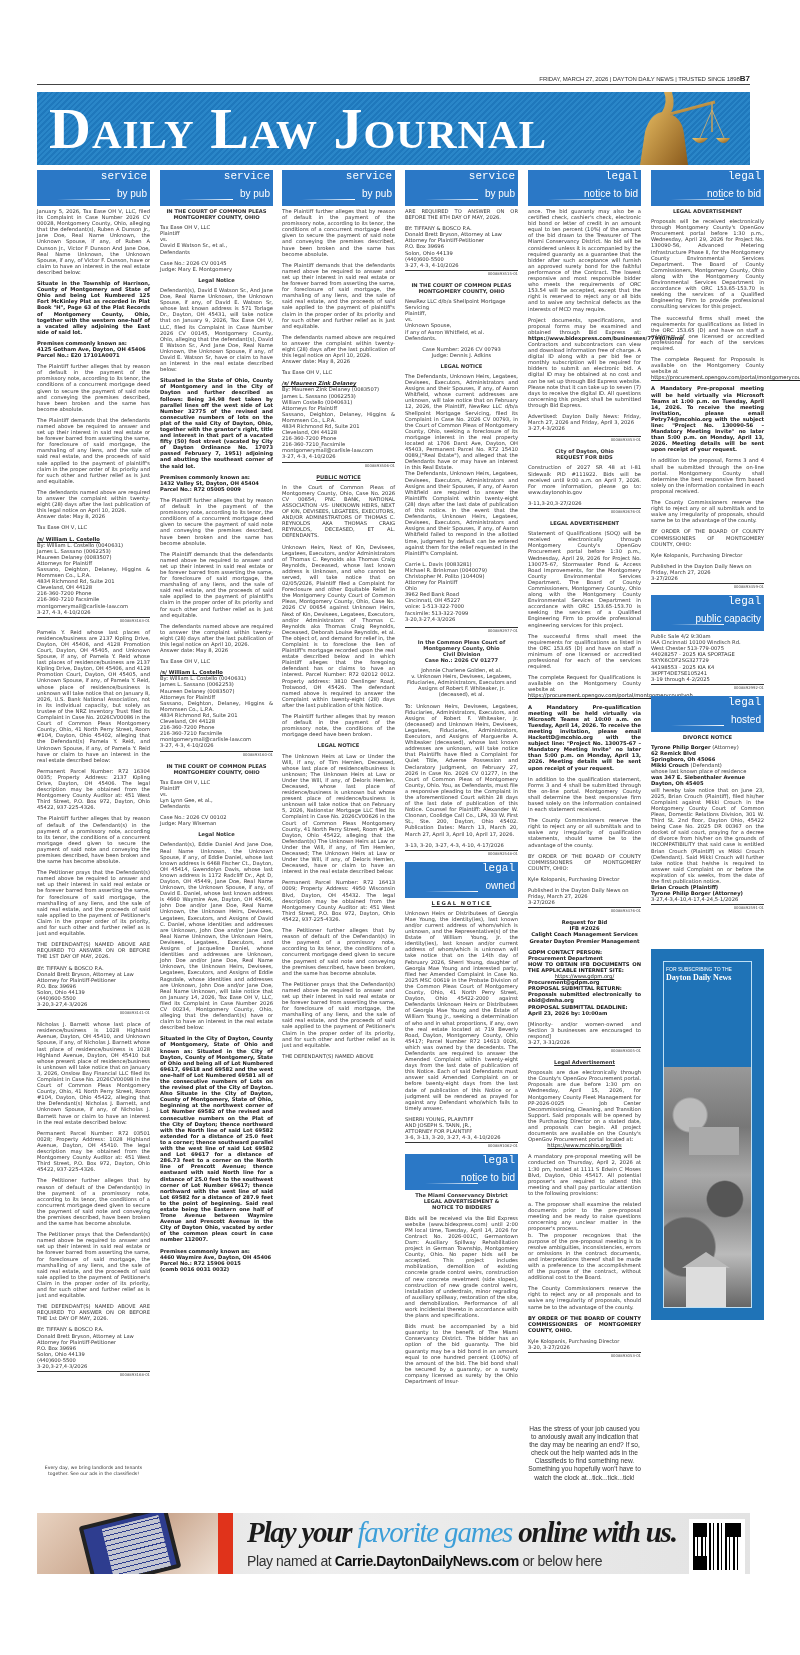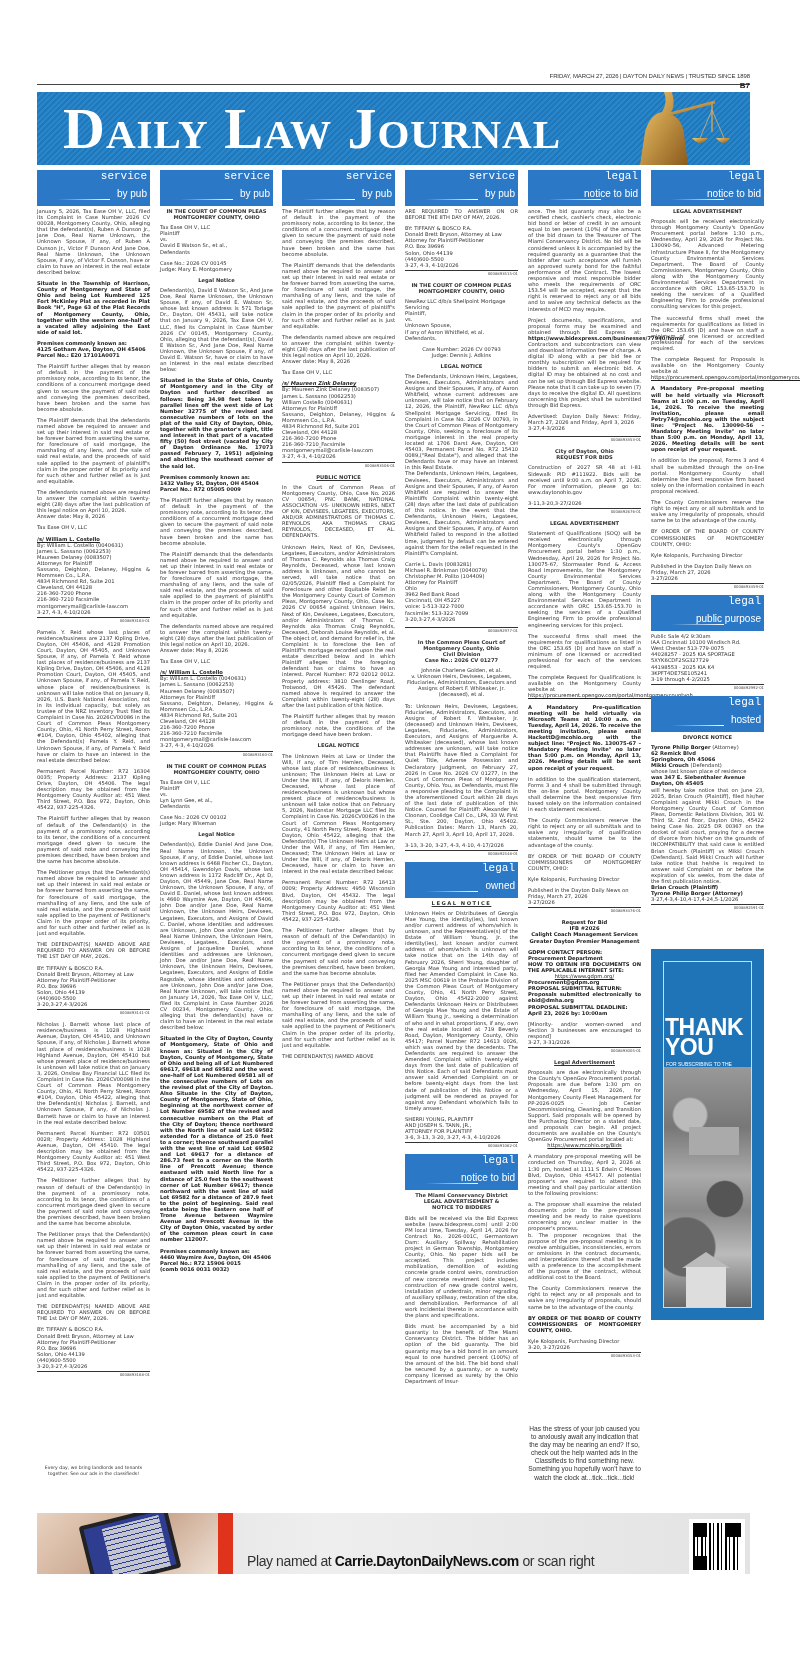--- a/index.html
+++ b/index.html
@@ -1,27 +1,27 @@
 <!DOCTYPE html>
 <html><head>
 <meta charset="utf-8">
 <style>
   * { box-sizing: border-box; margin: 0; padding: 0; }
   html, body { width: 800px; height: 1655px; background: #fff; overflow: hidden; }
   body { font-family: "DejaVu Sans", sans-serif; color: #222; position: relative; }
 
   .topbar { position: absolute; left: 37px; top: 73px; width: 713px; height: 12px;
-    border-bottom: 1.5px solid #444; display: flex; justify-content: space-between; align-items: flex-end; flex-direction: column; }
+    border-bottom: 1.5px solid #444; display: flex; justify-content: flex-end; align-items: flex-end; }
   .topbar .dateline { font-family: "Liberation Sans", sans-serif; font-size: 6px; color: #333; letter-spacing: -0.1px; padding-bottom: 2px; }
   .topbar .page { font-family: "Liberation Sans", sans-serif; font-size: 8px; font-weight: bold; color: #222; padding-bottom: 1px; }
 
   .masthead { position: absolute; left: 37px; top: 92px; width: 713px; height: 73px;
     background: repeating-linear-gradient(135deg, #2a86c8 0 2px, #1f78bc 2px 4px); overflow: hidden; }
   .masthead .title { position: absolute; left: 12px; top: 4px; font-family: "Liberation Serif", serif;
-    font-weight: bold; color: #fff; font-size: 58px; letter-spacing: 1px; font-variant: small-caps; white-space: nowrap; line-height: 66px; margin-left: 14px; }
+    font-weight: bold; color: #fff; font-size: 58px; letter-spacing: 1px; font-variant: small-caps; white-space: nowrap; line-height: 66px; }
   .masthead .statue { position: absolute; right: 20px; top: 0; width: 110px; height: 73px; }
 
   .col { position: absolute; top: 170px; width: 113px; font-size: 5.2px; line-height: 6.1px; text-align: justify; color: #333; }
   .c1 { left: 37px; } .c2 { left: 160px; } .c3 { left: 282px; } .c4 { left: 405px; } .c5 { left: 528px; } .c6 { left: 651px; }
 
   .hdr { background: #2b78c6; height: 36px; position: relative; margin-bottom: 2px; }
   .hdr .l1 { position: absolute; right: 3px; top: 0; color: #fff; font-family: Liberation Mono, monospace; font-size: 11px; line-height: 12px; }
   .hdr .l2 { position: absolute; right: 3px; top: 18px; color: #fff; font-family: "Liberation Sans", sans-serif; font-size: 10px; line-height: 12px; }
   .hdr .rule { position: absolute; left: 20px; right: 40px; top: 29px; height: 1px;
     background: linear-gradient(90deg, rgba(255,255,255,0), #fff); }
@@ -411,21 +411,21 @@
   <div class="p">The County Commissioners reserve the right to reject any or all submittals and to waive any irregularity of proposals, should same be to the advantage of the county.</div>
   <div class="p">BY ORDER OF THE BOARD OF COUNTY COMMISSIONERS OF MONTGOMERY COUNTY, OHIO:</div>
   <div class="p">Kyle Kolopanis, Purchasing Director</div>
   <div style="white-space:pre-line;text-align:left">Published in the Dayton Daily News on Friday, March 27, 2026
 3-27/2026</div>
   <div class="sep"></div>
     <div class="ad-id">0008893459-01</div>
   <div class="hdr">
     <span class="l1">legal</span>
     <span class="rule"></span>
-    <span class="l2">public purpose</span>
+    <span class="l2">public capacity</span>
   </div>
   <div style="white-space:pre-line;text-align:left">Public Sale 4/2 9:30am
 IAA Cincinnati 10100 Windisch Rd.
 West Chester 513-779-0075
 44028257 - 2025 KIA SPORTAGE
 5XYK6CDF2SG327729
 44198553 - 2025 KIA K4
 3KPFT4DE7SE105241
 3-19 through 4-2/2025</div>
   <div class="sep"></div>
@@ -446,35 +446,35 @@
   <div>will hereby take notice that on June 23, 2025, Brian Crouch (Plaintiff), filed his/her Complaint against Mikki Crouch in the Montgomery County Court of Common Pleas, Domestic Relations Division, 301 W. Third St. 2nd floor, Dayton Ohio, 45422 being Case No. 2025 DR 00367 on the docket of said court, praying for a decree of divorce from his/her on the grounds of INCOMPATIBILITY that said case is entitled Brian Crouch (Plaintiff) vs Mikki Crouch (Defendant). Said Mikki Crouch will further take notice that he/she is required to answer said Complaint on or before the expiration of six weeks, from the date of the first publication notice.</div>
   <div class="b" style="text-align:left">Brian Crouch (Plaintiff)</div>
   <div class="b" style="text-align:left">Tyrone Philip Borger (Attorney)</div>
   <div style="text-align:left">3-27,4-3,4-10,4-17,4-24,5-1/2026</div>
   <div class="sep"></div>
     <div class="ad-id">0008892591-01</div>
 </div>
 
 <div class="thank">
   <div class="inner">
-    <div class="big">THANK YOU</div>
     <div class="sub">FOR SUBSCRIBING TO THE</div>
     <div class="pub">Dayton Daily News</div>
     <div class="photo">
       <div class="garage"></div>
       <div class="roof"></div>
       <div class="house"></div>
     </div>
   </div>
 </div>
 
 <div class="banner">
   <div class="tablet">
     <div class="screen">
         <div class="grid"></div>
       </div>
   </div>
   <div class="redbar"></div>
-  <div class="cta"><span>Play named at </span><b>Carrie.DaytonDailyNews.com</b><span> or scan right</span></div>
+  <div class="headline"><span>Play your </span><span class="accent">favorite games</span><span> online with us.</span></div>
+  <div class="cta"><span>Play named at </span><b>Carrie.DaytonDailyNews.com</b><span> or below here</span></div>
   <div class="qr">
       <div class="code"></div>
     </div>
 </div>
 
 </body></html>

